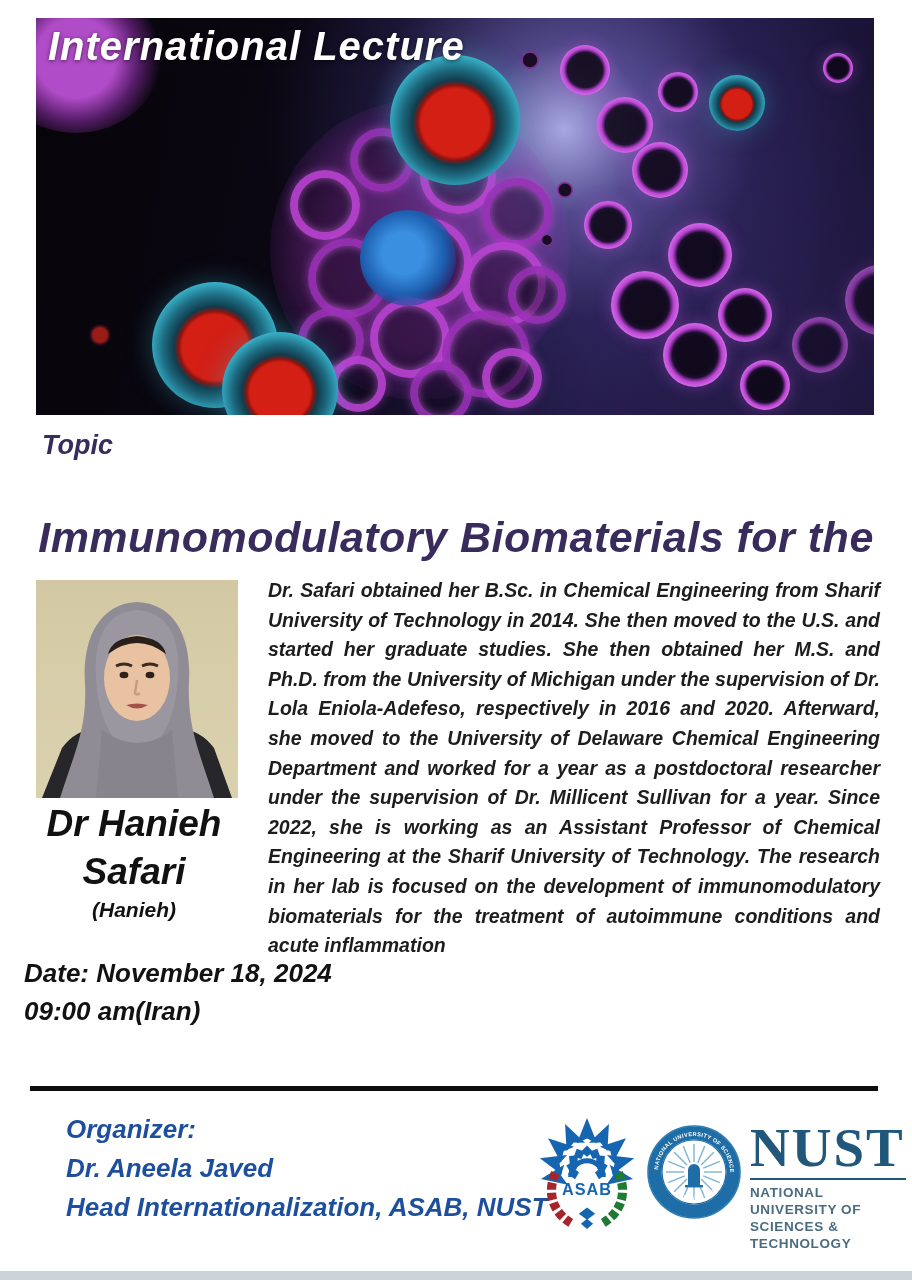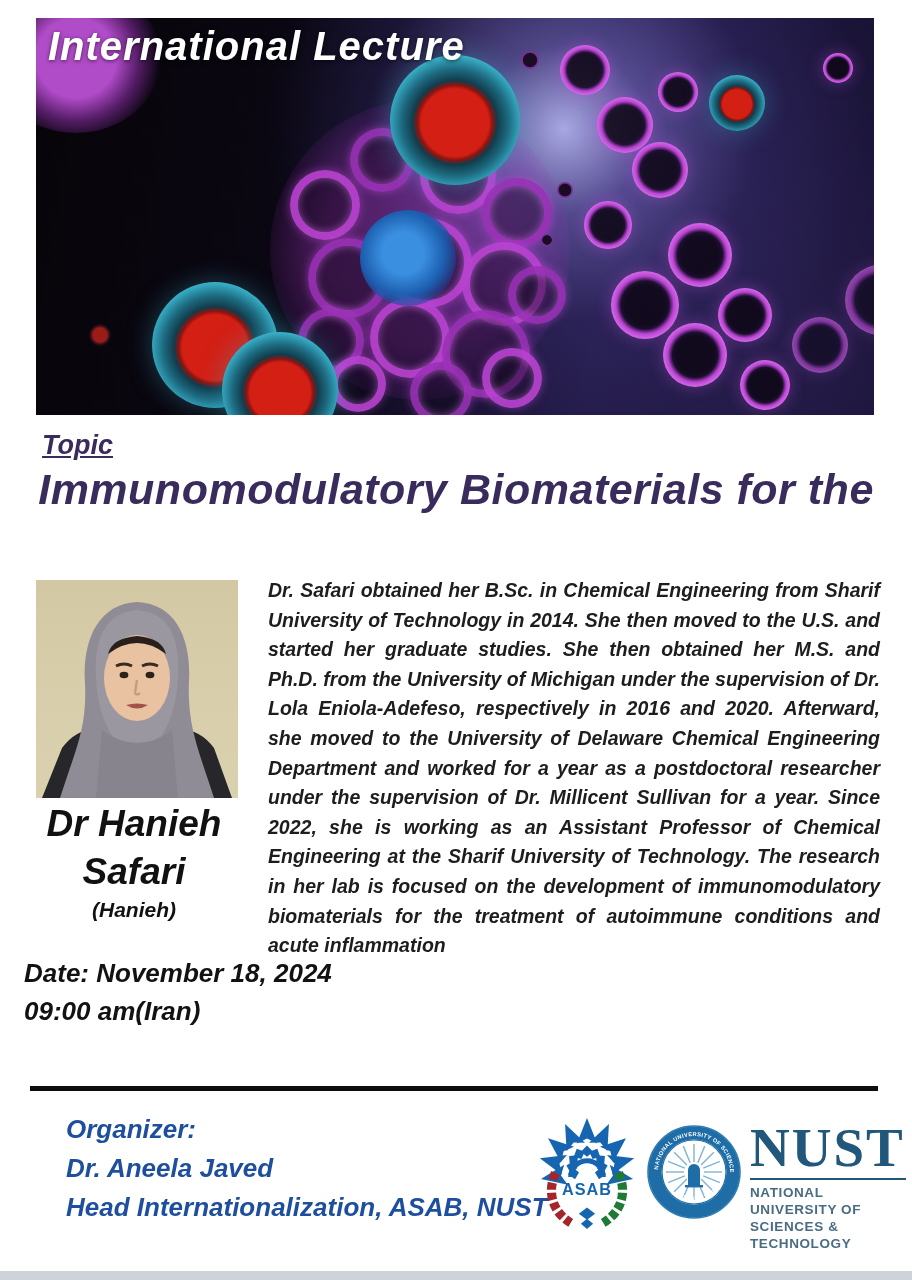--- a/index.html
+++ b/index.html
@@ -39,24 +39,24 @@
     background:radial-gradient(circle at 45% 45%, #3a8fe0 0 28%, #1d5fb0 55%, rgba(22,62,145,.45) 74%, rgba(0,0,0,0) 88%) !important;
     border:none !important; box-shadow:none !important;
   }
   .banner-title {
     position:absolute; left:12px; top:6px; border-radius:0 !important;
     color:#ffffff; font-size:40px; font-style:italic; font-weight:600; letter-spacing:1px;
     text-shadow:0 1px 4px rgba(0,0,0,.6);
   }
 
   
-  .topic-label { position:absolute; left:42px; top:430px; color:#3a2b5d; font-size:27px; font-weight:bold; font-style:italic;text-decoration:underline; }
+  .topic-label { position:absolute; left:42px; top:430px; color:#3a2b5d; font-size:27px; font-weight:bold; font-style:italic; }
   .topic-title { position:absolute; left:30px; top:462px; width:852px; text-align:center;
     color:#3a2b5d; font-size:43px; font-weight:bold; font-style:italic; line-height:54px; letter-spacing:.5px; }
-  .topic-title span { display:block; }
+  .topic-title span { display:block;margin-top:48px; }
 
   
   .photo { position:absolute; left:36px; top:580px; width:202px; height:218px; overflow:hidden; }
   .speaker-name { position:absolute; left:14px; top:800px; width:240px; text-align:center;
     color:#111; font-size:37px; font-weight:bold; font-style:italic; line-height:48px; }
   .speaker-name span { display:block; }
   .speaker-role { position:absolute; left:14px; top:898px; width:240px; text-align:center;
     color:#111; font-size:21px; font-weight:bold; font-style:italic; }
 
   .bio { position:absolute; left:268px; top:576px; width:612px;

